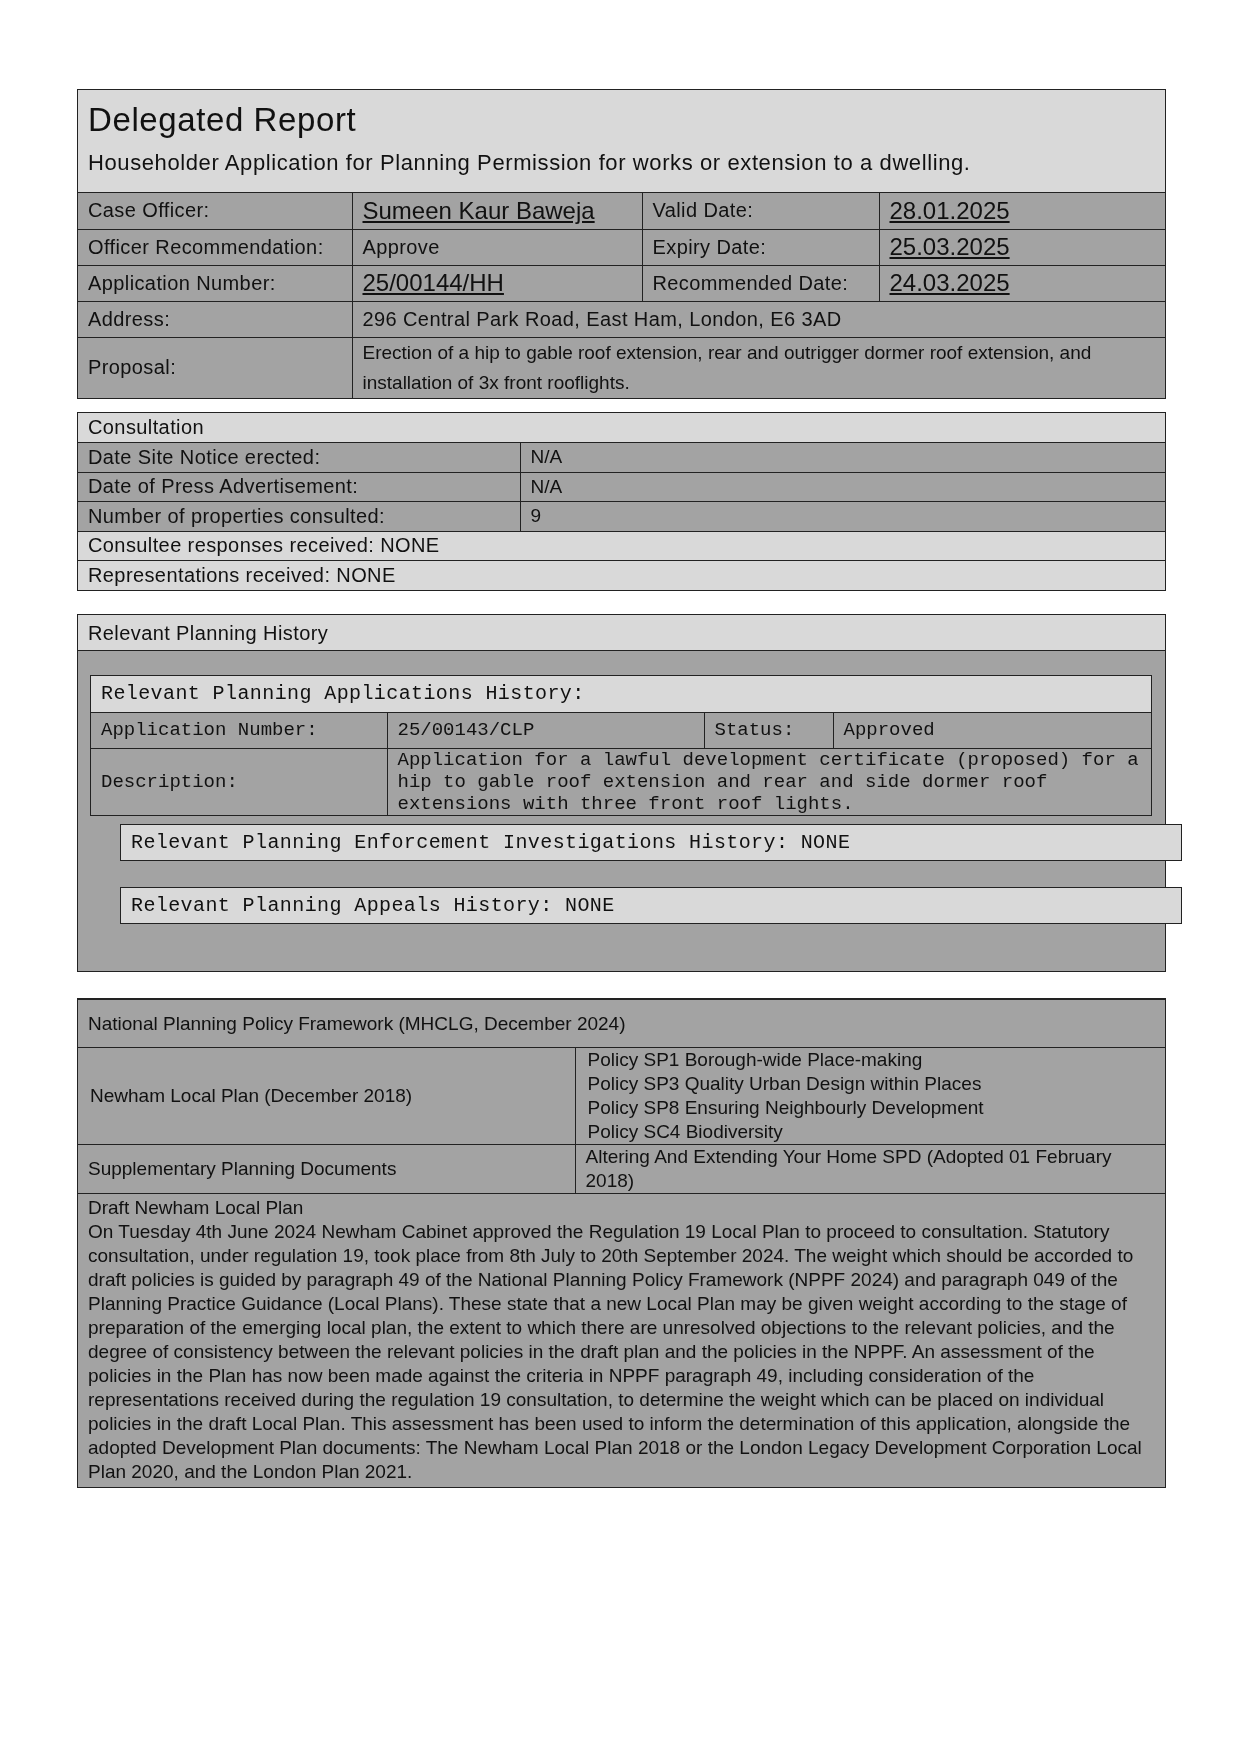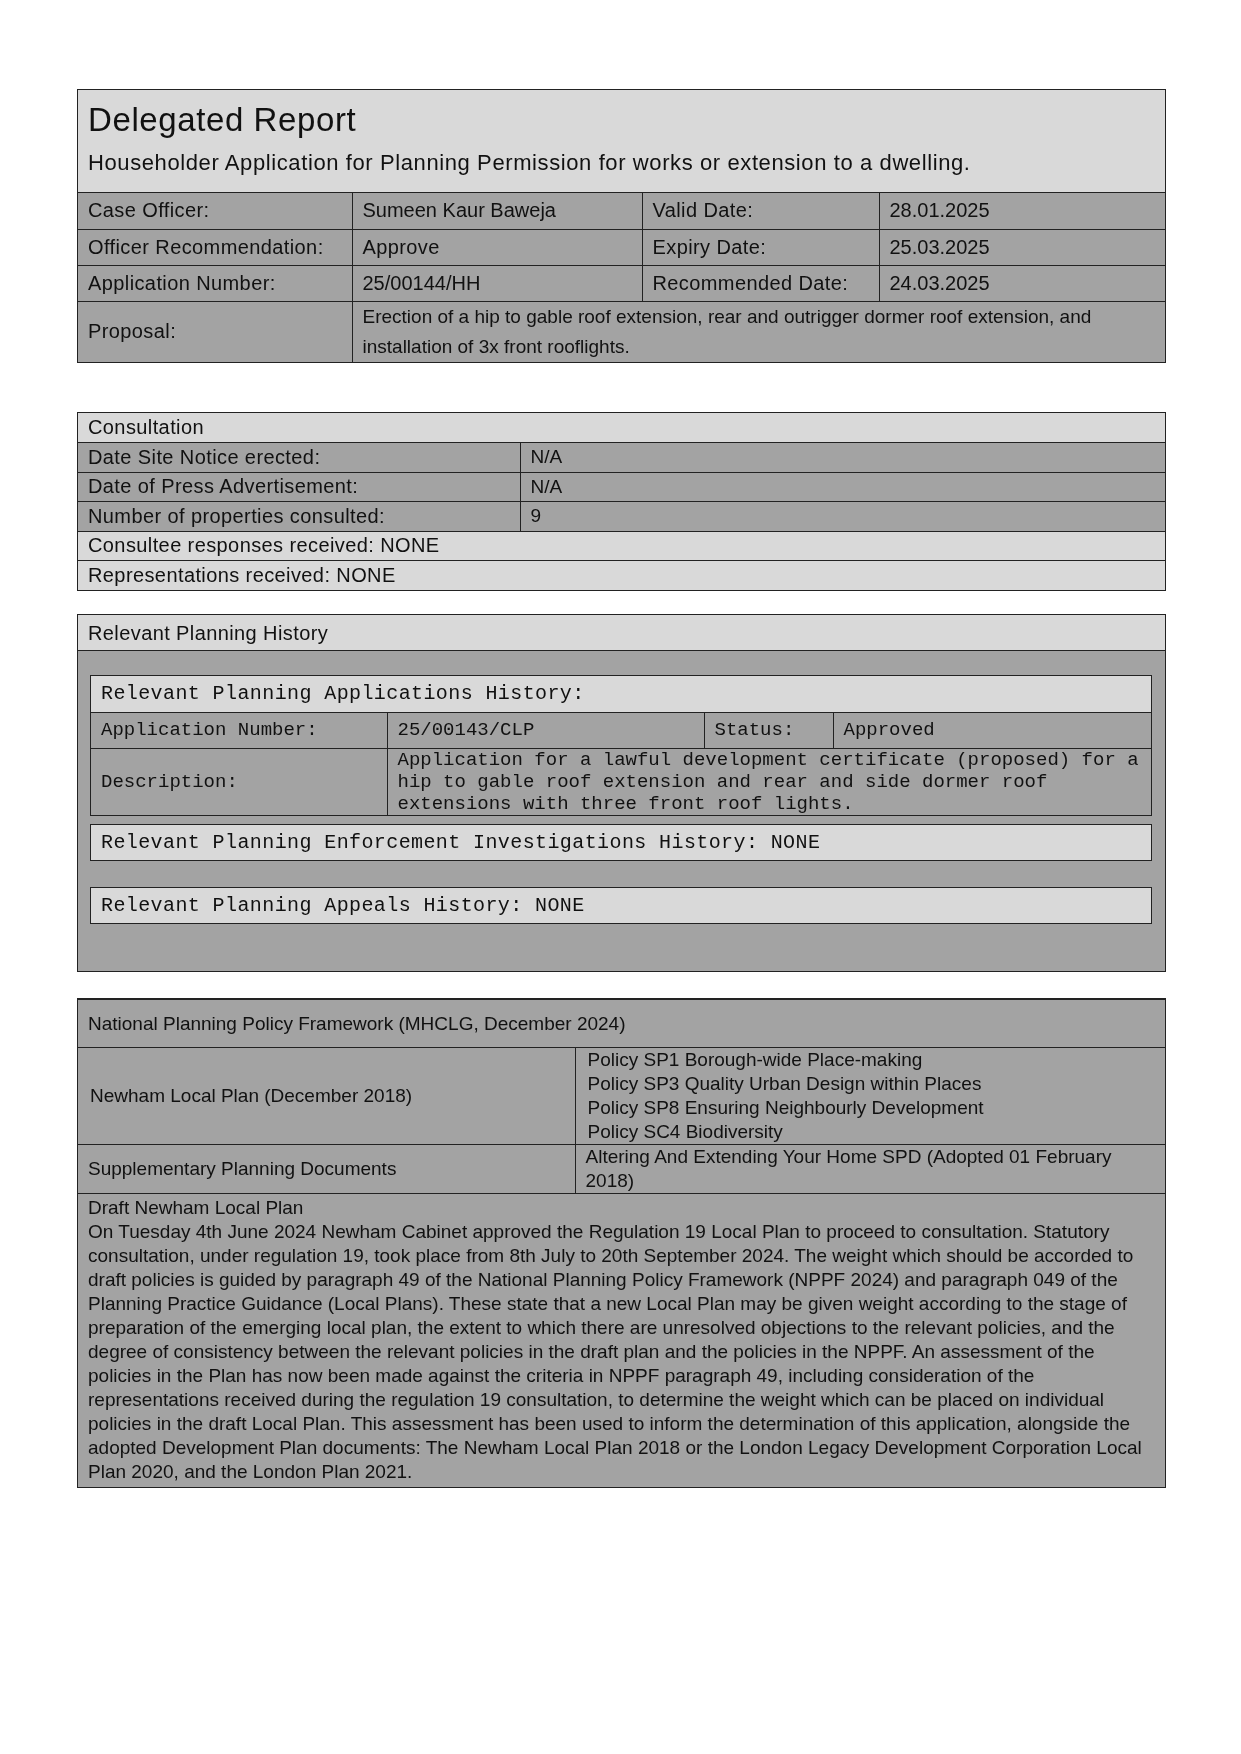--- a/index.html
+++ b/index.html
@@ -13,38 +13,38 @@
   tr td:first-child { border-left: none; }
   tr td:last-child { border-right: none; }
   tr:last-child td { border-bottom: none; }
 
   
   #hdr { top: 89px; }
   .hdr-top { height: 103px; padding: 10px 10px 0 10px; border-bottom: 1px solid #222; }
   .hdr-title { font-size: 33px; letter-spacing: 0.6px; line-height: 40px; }
   .hdr-sub { font-size: 22px; letter-spacing: 0.6px; margin-top: 10px; }
   #hdr td { height: 36px; }
-  #hdr .tight { font-size: 20px; letter-spacing: 0; }
+  #hdr .tight { font-size: 24px; letter-spacing: 0; text-decoration: underline; }
   #hdr tr.proposal td { height: 51px; }
   #hdr tr.proposal .val { font-size: 19px; line-height: 30px; letter-spacing: 0; }
 
   
   #cons { top: 412px; }
   #cons td { height: 29.5px; font-size: 20px; }
   #cons td.n { font-size: 19px; letter-spacing: 0; }
 
   
   #hist { top: 614px; height: 358px; }
   .hist-head { height: 36px; line-height: 36px; padding-left: 10px; font-size: 20px; letter-spacing: 0.4px; border-bottom: 1px solid #222; }
   .inner { position: absolute; left: 12px; width: 1062px; border: 1.5px solid #222; font-family: Liberation Mono, monospace; }
   #apps { top: 60px; }
   #apps td { height: 36px; font-size: 19px; letter-spacing: 0; }
   #apps td.h { font-size: 20px; letter-spacing: 0.4px; }
   #apps tr.desc td { height: 49px; line-height: 22px; }
-  .none-bar { height: 37px; line-height: 35px; padding-left: 10px; font-size: 20px; letter-spacing: 0.4px; }
+  .none-bar { height: 37px; line-height: 35px; padding-left: 10px; font-size: 20px; letter-spacing: 0.4px; margin-left: 30px; }
   #enf { top: 209px; }
   #app-hist { top: 272px; }
 
   
   #dev { top: 998px; }
   #dev td { font-size: 19px; letter-spacing: 0; line-height: 24px; }
   #dev td.h { height: 36px; font-size: 20px; letter-spacing: 0.4px; }
   #dev tr.r1 td { height: 48px; }
   #dev tr.r2 td { height: 73px; }
   #dev tr.r3 td { height: 95px; padding-left: 12px; }
@@ -79,20 +79,24 @@
       <td>Officer Recommendation:</td>
       <td>Approve</td>
       <td>Expiry Date:</td>
       <td class="tight">25.03.2025</td>
     </tr>
     <tr>
       <td>Application Number:</td>
       <td class="tight">25/00144/HH</td>
       <td>Recommended Date:</td>
       <td class="tight">24.03.2025</td>
+    </tr>
+    <tr>
+      <td>Address:</td>
+      <td colspan="3">296 Central Park Road, East Ham, London, E6 3AD</td>
     </tr>
     <tr class="proposal">
       <td>Proposal:</td>
       <td colspan="3" class="val">Erection of a hip to gable roof extension, rear and outrigger dormer roof extension, and installation of 3x front rooflights.</td>
     </tr>
   </tbody>
     </table>
 </div>
 
 <div class="box" id="cons">

